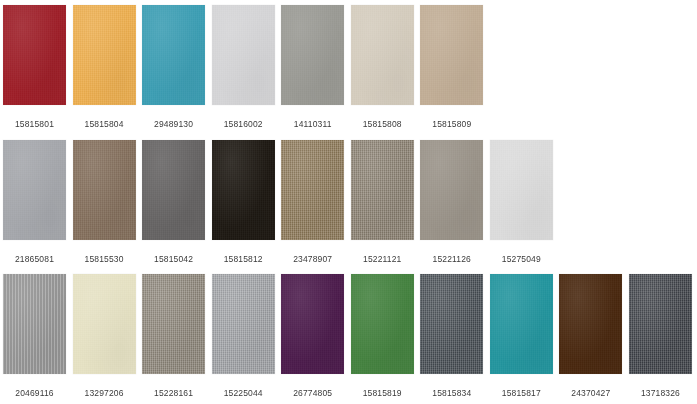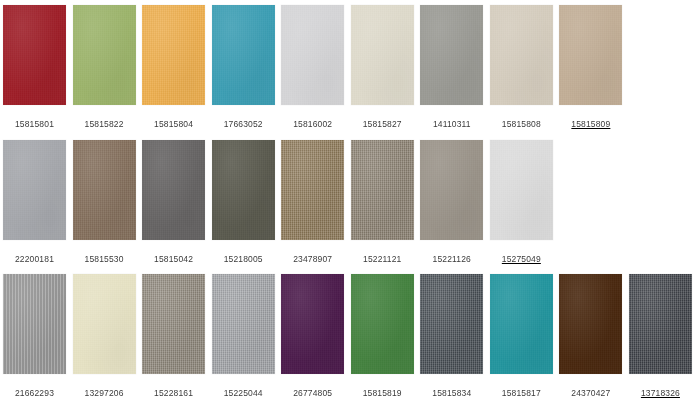--- a/index.html
+++ b/index.html
@@ -21,21 +21,21 @@
     justify-content:flex-start;
     height:134.5px;
   }
   .swatch-cell{
     width:63px;
     margin-right:6.55px;
     display:flex;
     flex-direction:column;
     align-items:center;
   }
-  .swatch-cell:last-child{margin-right:11px;text-decoration:underline;}
+  .swatch-cell:last-child{margin-right:11px;}
   .swatch-chip{
     width:63px;
     height:100px;
     position:relative;
     overflow:hidden;
     background-color:#ccc;
     box-shadow:0 0 0 0.5px rgba(0,0,0,0.04);
   }
   
   .swatch-chip::before{
@@ -81,68 +81,60 @@
 </head>
 <body>
 
 <div id="swatch-grid">
     <div class="swatch-row">
       <div class="swatch-cell">
         <div class="swatch-chip tex-smooth" style="background-color: rgb(158, 30, 40);"></div>
         <div class="swatch-label">15815801</div>
       </div>
       <div class="swatch-cell">
-        <div class="swatch-chip tex-smooth" style="background-color: rgb(156, 180, 107);"></div>
-        <div class="swatch-label">15815822</div>
-      </div>
-      <div class="swatch-cell">
         <div class="swatch-chip " style="background-color: rgb(237, 174, 78);"></div>
         <div class="swatch-label">15815804</div>
       </div>
       <div class="swatch-cell">
         <div class="swatch-chip tex-smooth" style="background-color: rgb(60, 158, 180);"></div>
-        <div class="swatch-label">17663052</div>
+        <div class="swatch-label">29489130</div>
       </div>
       <div class="swatch-cell">
         <div class="swatch-chip tex-smooth" style="background-color: rgb(213, 213, 215);"></div>
         <div class="swatch-label">15816002</div>
-      </div>
-      <div class="swatch-cell">
-        <div class="swatch-chip tex-smooth" style="background-color: rgb(222, 218, 203);"></div>
-        <div class="swatch-label">15815827</div>
       </div>
       <div class="swatch-cell">
         <div class="swatch-chip tex-smooth" style="background-color: rgb(154, 154, 148);"></div>
         <div class="swatch-label">14110311</div>
       </div>
       <div class="swatch-cell">
         <div class="swatch-chip tex-smooth" style="background-color: rgb(213, 205, 190);"></div>
         <div class="swatch-label">15815808</div>
       </div>
       <div class="swatch-cell">
         <div class="swatch-chip tex-smooth" style="background-color: rgb(194, 174, 150);"></div>
         <div class="swatch-label">15815809</div>
       </div>
     </div>
     <div class="swatch-row">
       <div class="swatch-cell">
         <div class="swatch-chip tex-smooth" style="background-color: rgb(165, 167, 172);"></div>
-        <div class="swatch-label">22200181</div>
+        <div class="swatch-label">21865081</div>
       </div>
       <div class="swatch-cell">
         <div class="swatch-chip " style="background-color: rgb(131, 110, 91);"></div>
         <div class="swatch-label">15815530</div>
       </div>
       <div class="swatch-cell">
         <div class="swatch-chip tex-smooth" style="background-color: rgb(102, 100, 100);"></div>
         <div class="swatch-label">15815042</div>
       </div>
       <div class="swatch-cell">
-        <div class="swatch-chip tex-smooth" style="background-color: rgb(90, 90, 78);"></div>
-        <div class="swatch-label">15218005</div>
+        <div class="swatch-chip tex-smooth" style="background-color: rgb(30, 25, 19);"></div>
+        <div class="swatch-label">15815812</div>
       </div>
       <div class="swatch-cell">
         <div class="swatch-chip tex-linen" style="background-color: rgb(142, 122, 89);"></div>
         <div class="swatch-label">23478907</div>
       </div>
       <div class="swatch-cell">
         <div class="swatch-chip tex-linen" style="background-color: rgb(140, 130, 114);"></div>
         <div class="swatch-label">15221121</div>
       </div>
       <div class="swatch-cell">
@@ -150,21 +142,21 @@
         <div class="swatch-label">15221126</div>
       </div>
       <div class="swatch-cell">
         <div class="swatch-chip tex-smooth" style="background-color: rgb(220, 220, 220);"></div>
         <div class="swatch-label">15275049</div>
       </div>
     </div>
     <div class="swatch-row">
       <div class="swatch-cell">
         <div class="swatch-chip tex-stripe" style="background-color: rgb(156, 156, 156);"></div>
-        <div class="swatch-label">21662293</div>
+        <div class="swatch-label">20469116</div>
       </div>
       <div class="swatch-cell">
         <div class="swatch-chip tex-smooth" style="background-color: rgb(230, 226, 196);"></div>
         <div class="swatch-label">13297206</div>
       </div>
       <div class="swatch-cell">
         <div class="swatch-chip tex-linen" style="background-color: rgb(144, 136, 124);"></div>
         <div class="swatch-label">15228161</div>
       </div>
       <div class="swatch-cell">

